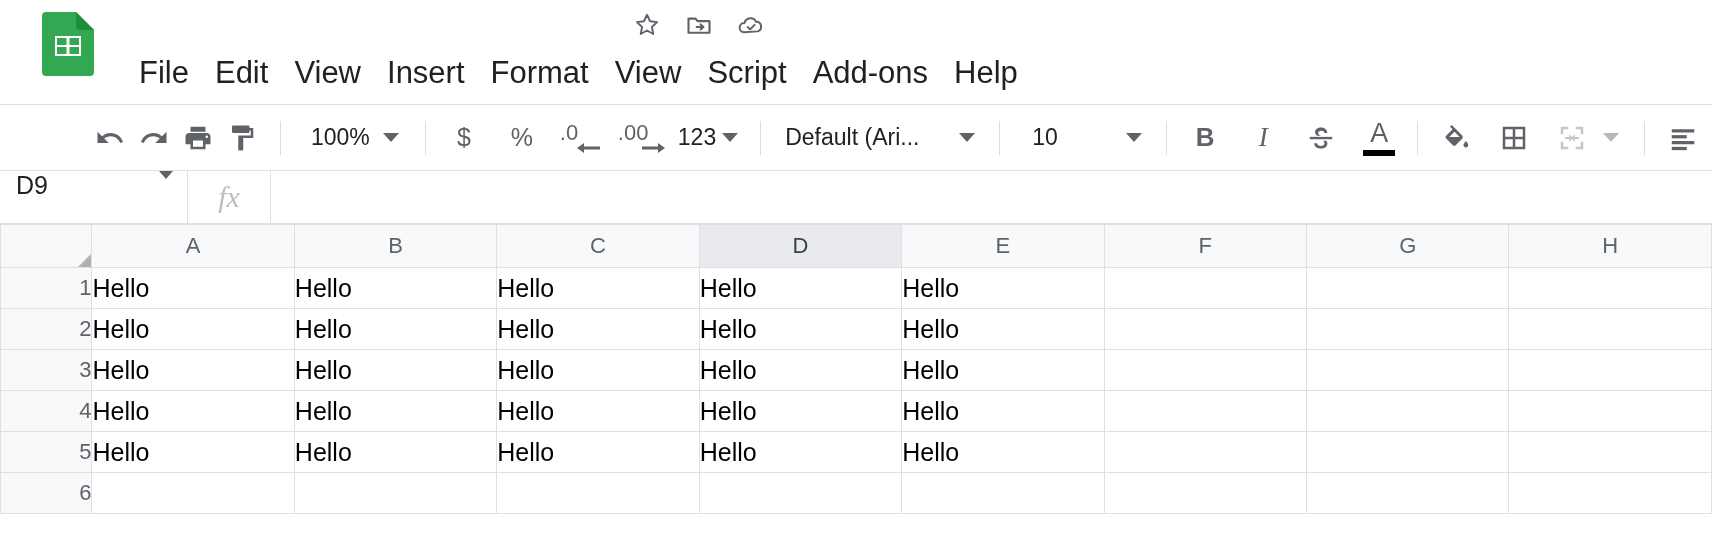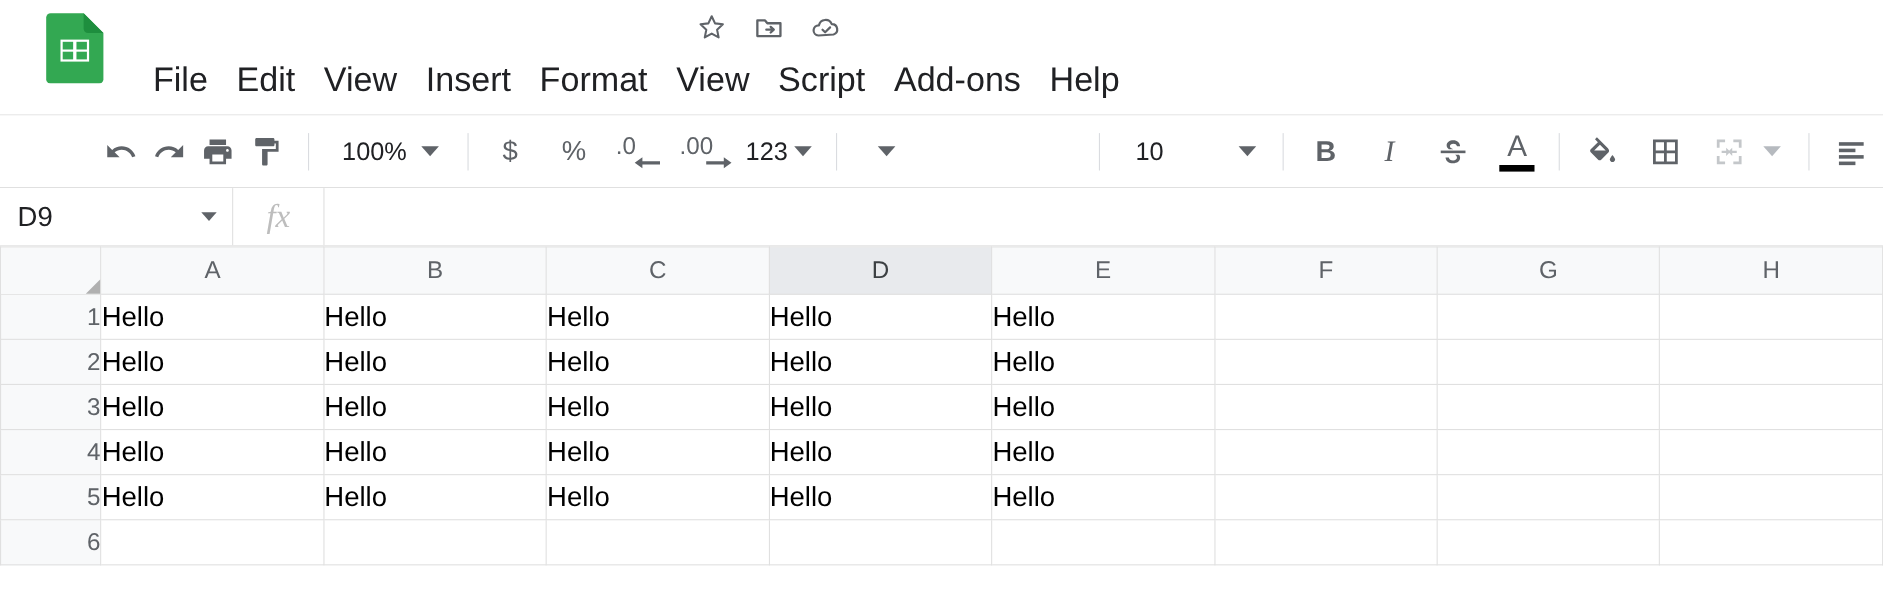--- a/index.html
+++ b/index.html
@@ -153,24 +153,23 @@
   
   .formulabar {
     position: relative;
     height: 52px;
     background: #ffffff;
     border-bottom: 1px solid #e0e0e0;
     display: flex;
     align-items: center;
   }
   .namebox {
-    width: 212px;
+    width: 188px;
     height: 100%;
     display: flex;
-    align-items: center;
     box-sizing: border-box;
     padding-left: 16px;
     border-right: 1px solid #e0e0e0;
     flex: 0 0 auto;
   }
   .namebox-val {
     flex: 1;
     font-size: 25px;
     color: #202124;
   }
@@ -379,20 +378,21 @@
     </div>
 
     <div class="tb-dd" style="padding:0 6px 0 8px;">
       <span class="tb-dd-label">123</span>
       <span class="caret" style="margin-left:6px;"></span>
     </div>
 
     <div class="tb-sep"></div>
 
     <div class="tb-dd" style="width:190px; padding:0 8px;">
+      <span class="tb-dd-label" style="flex:1;">Default (Ari...</span>
       <span class="caret"></span>
     </div>
 
     <div class="tb-sep"></div>
 
     <div class="tb-dd" style="width:118px; padding:0 8px;">
       <span class="tb-dd-label" style="flex:1; text-align:left; padding-left:8px;">10</span>
       <span class="caret"></span>
     </div>
 

